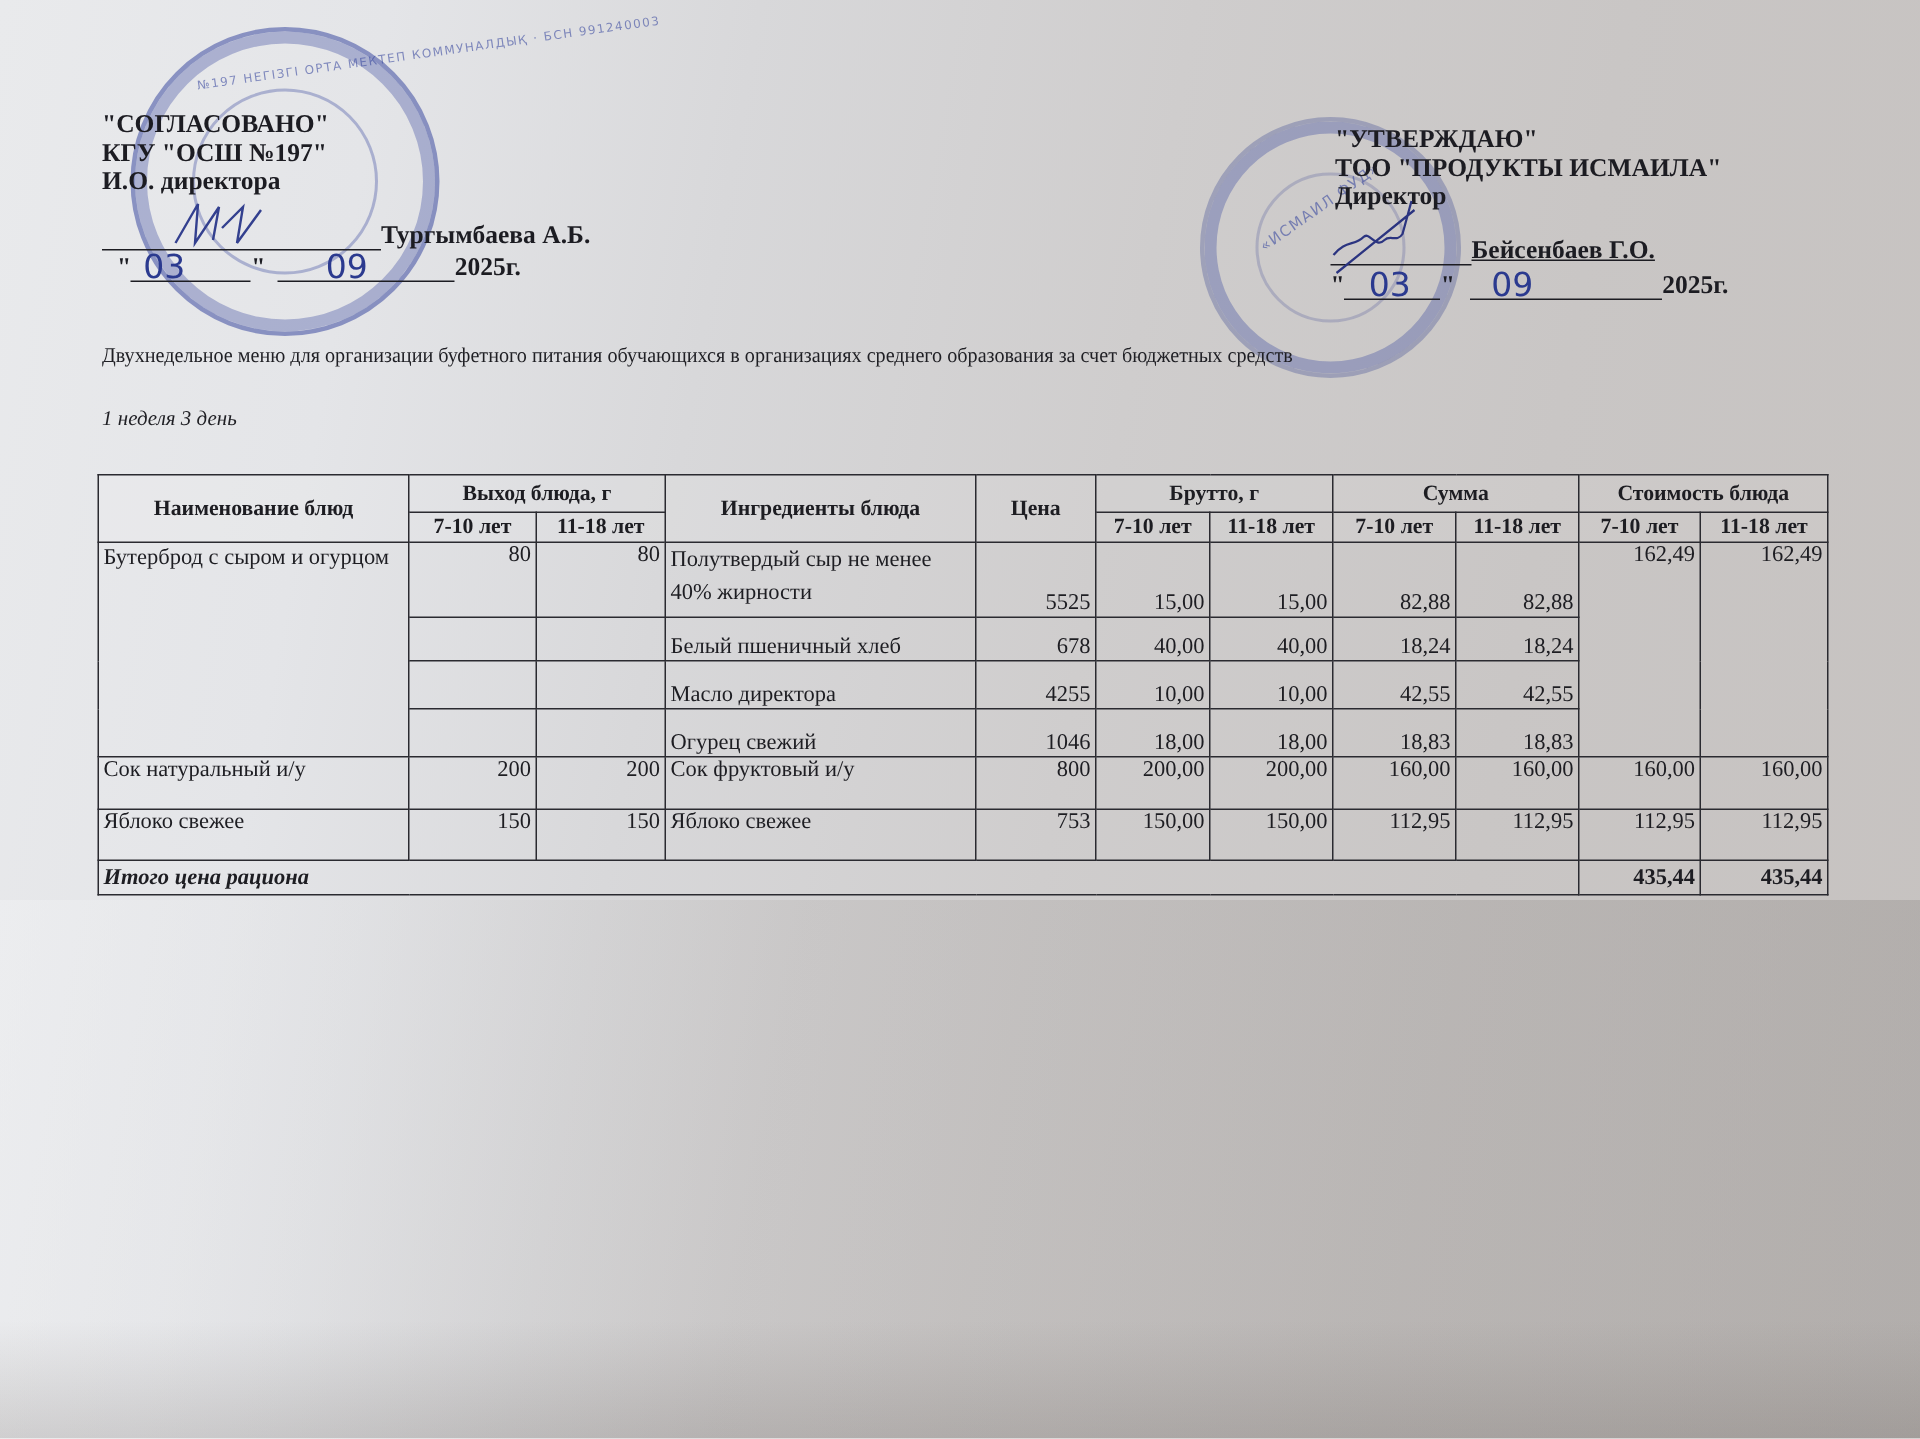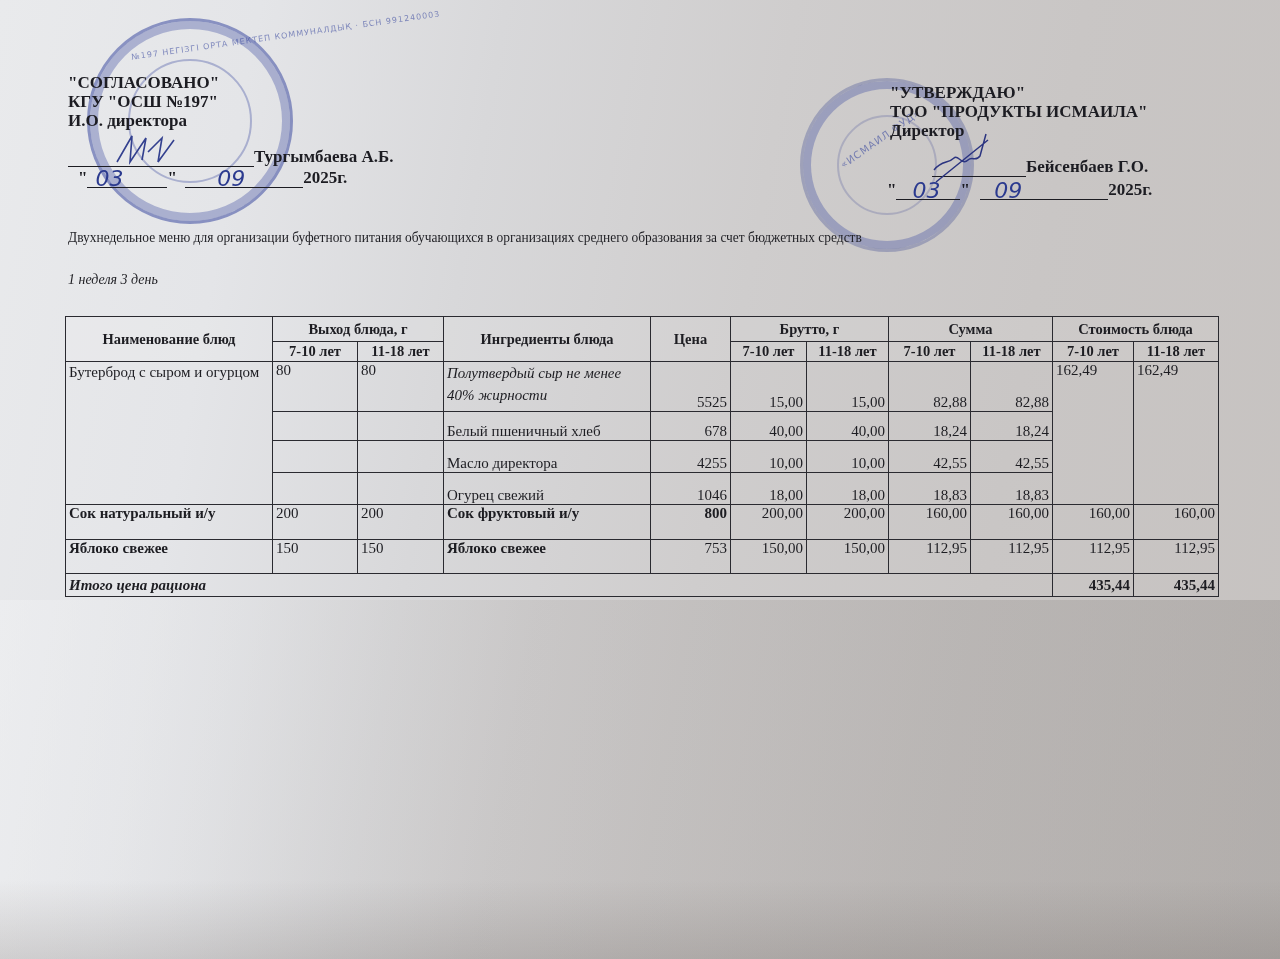--- a/index.html
+++ b/index.html
@@ -44,21 +44,21 @@
     white-space: nowrap;
   }
 
   
   .sig-block { position: absolute; font-weight: bold; font-size: 17px; line-height: 19px; color: #1c1c22; }
   .sig-left { left: 68px; top: 73px; }
   .sig-right { left: 890px; top: 83px; }
   .sig-line { position: absolute; font-weight: bold; font-size: 17px; color: #1c1c22; white-space: nowrap; }
   .underline { display: inline-block; border-bottom: 1.5px solid #1c1c22; height: 16px; vertical-align: bottom; position: relative; }
   .handwritten {
-    position: absolute; font-family: "DejaVu Sans", sans-serif; font-style: italic;
+    position: absolute; font-family: "DejaVu Sans", sans-serif; 
     color: #2b3a8f; font-size: 22px; font-weight: normal; bottom: -4px; left: 8px;
   }
   .scribble {
     position: absolute; pointer-events: none;
   }
 
   .doc-title {
     position: absolute; left: 68px; top: 230px;
     font-size: 14px; color: #1f1f24; white-space: nowrap;
     transform: scaleX(0.96); transform-origin: left;
@@ -77,22 +77,22 @@
   table.menu td, table.menu th {
     border: 1.5px solid #2a2a30; padding: 0 3px; overflow: hidden;
   }
   table.menu th {
     font-weight: bold; text-align: center; font-size: 14.5px; white-space: nowrap;
     background: rgba(255,255,255,0.08);
   }
   .h1 { height: 25px; }
   .h2 { height: 20px; }
   .num { text-align: right; vertical-align: bottom; }
-  .ctr { text-align: left; vertical-align: top; }
-  .top { vertical-align: top; font-weight: bold; }
+  .ctr { text-align: right; vertical-align: top; }
+  .top { vertical-align: top; }
   .bot { vertical-align: bottom; }
   td.name { vertical-align: top; line-height: 21px; }
   .total-label { font-weight: bold; font-style: italic; text-align: left; }
   .total-num { font-weight: bold; text-align: right; }
 </style>
 </head>
 <body>
 
 <div class="stamp stamp-left">
   <span class="stamp-text" style="left:40px; top:10px; transform:rotate(-8deg);">№197 НЕГІЗГІ ОРТА МЕКТЕП КОММУНАЛДЫҚ · БСН 991240003</span>
@@ -117,21 +117,21 @@
 <div class="sig-line" style="left:78px; top:168px;">
   <span>"</span><span class="underline" style="width:80px;"><span class="handwritten">03</span></span><span>"</span>
   <span class="underline" style="width:118px; margin-left:4px;"><span class="handwritten" style="left:32px;">09</span></span><span>2025г.</span>
 </div>
 
 <div class="sig-block sig-right">
   <div>"УТВЕРЖДАЮ"</div>
   <div>ТОО "ПРОДУКТЫ ИСМАИЛА"</div>
   <div>Директор</div>
 </div>
-<div class="sig-line" style="left:932px; top:157px;">
+<div class="sig-line" style="left:887px; top:157px;text-decoration:underline;">
   <span class="underline" style="width:94px;">
     <svg class="scribble" style="left:-4px; top:-30px;" width="70" height="56" viewBox="0 0 70 56">
       <path d="M6 40 C14 30 20 34 26 28 C30 24 34 36 40 30 C44 26 48 32 52 26 L58 4 M8 52 L60 10" stroke="#2b3480" stroke-width="1.5" fill="none"></path>
     </svg>
   </span><span>Бейсенбаев Г.О.</span>
 </div>
 <div class="sig-line" style="left:887px; top:180px;">
   <span>"</span><span class="underline" style="width:64px;"><span class="handwritten" style="left:16px;">03</span></span><span>"</span>
   <span class="underline" style="width:128px; margin-left:6px;"><span class="handwritten" style="left:14px;">09</span></span><span>2025г.</span>
 </div>
@@ -173,21 +173,21 @@
       <th>7-10 лет</th>
       <th>11-18 лет</th>
     </tr>
   </thead>
   <tbody>
 
     <tr style="height:50px;">
       <td rowspan="4" class="name">Бутерброд с сыром и огурцом</td>
       <td class="ctr">80</td>
       <td class="ctr">80</td>
-      <td class="name" style="line-height:22px;font-style:italic;">Полутвердый сыр не менее 40% жирности</td>
+      <td class="name" style="line-height:22px;">Полутвердый сыр не менее 40% жирности</td>
       <td class="num">5525</td>
       <td class="num">15,00</td>
       <td class="num">15,00</td>
       <td class="num">82,88</td>
       <td class="num">82,88</td>
       <td rowspan="4" class="ctr">162,49</td>
       <td rowspan="4" class="ctr">162,49</td>
     </tr>
     <tr style="height:29px;">
       <td></td>

